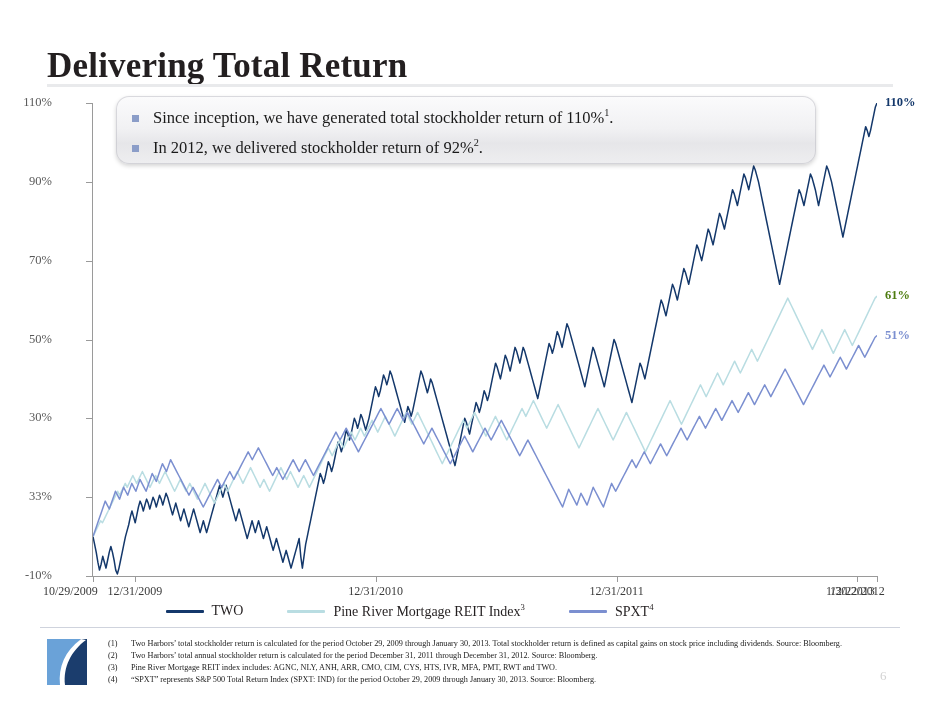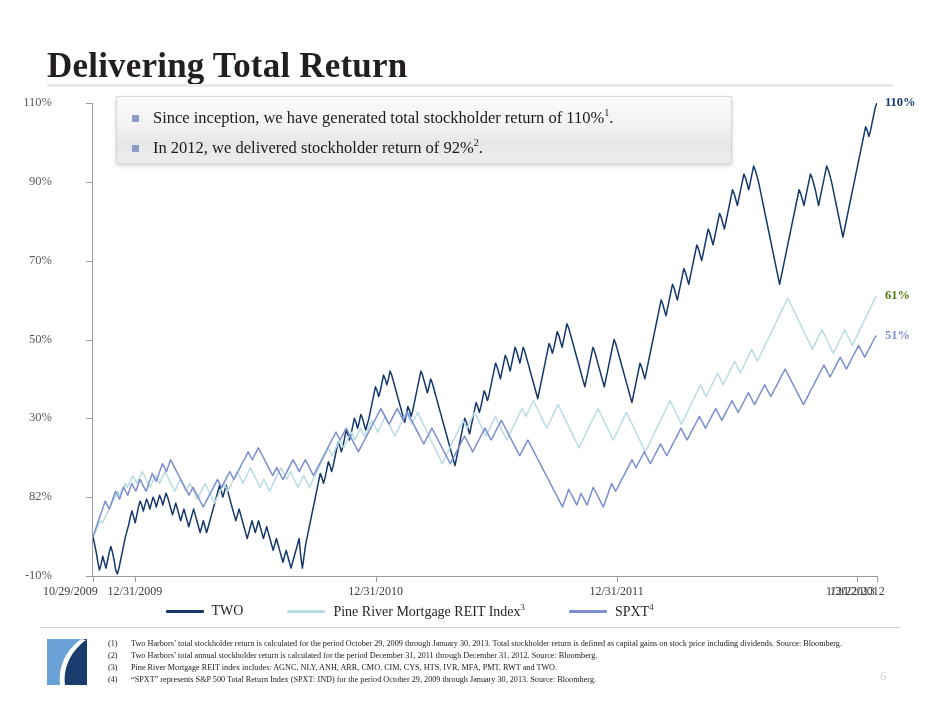--- a/index.html
+++ b/index.html
@@ -41,22 +41,22 @@
     white-space:nowrap;transform:translateX(-50%);
   }
 
   .endlabel{
     position:absolute;font-size:12.5px;font-weight:bold;white-space:nowrap;
     font-family:"Liberation Serif", serif;
   }
 
   
   .callout{
-    position:absolute;left:116px;top:96px;width:616px;height:68px;
-    border-radius:1px;
+    position:absolute;left:116px;top:96px;width:700px;height:68px;
+    border-radius:13px;
     background:linear-gradient(180deg,#fbfbfc 0%,#f1f1f3 48%,#e6e6e9 70%,#eeeef0 100%);
     box-shadow:0 2px 4px rgba(0,0,0,.17), 0 0 0 1px rgba(190,190,196,.55) inset;
     z-index:6;
   }
   .callout ul{list-style:none;margin:0;padding:11px 0 0 0;}
   .callout li{
     display:flex;align-items:flex-start;gap:14px;
     padding:0 18px 0 16px;margin-bottom:9px;
     font-size:16.5px;color:#1a1a1a;line-height:1.25;
   }
@@ -102,21 +102,21 @@
         <div class="ytick-label" style="top: 5px;">110%</div>
         <div class="ytick-mark" style="top: 13px;"></div>
         <div class="ytick-label" style="top: 83.8333px;">90%</div>
         <div class="ytick-mark" style="top: 91.8333px;"></div>
         <div class="ytick-label" style="top: 162.667px;">70%</div>
         <div class="ytick-mark" style="top: 170.667px;"></div>
         <div class="ytick-label" style="top: 241.5px;">50%</div>
         <div class="ytick-mark" style="top: 249.5px;"></div>
         <div class="ytick-label" style="top: 320.333px;">30%</div>
         <div class="ytick-mark" style="top: 328.333px;"></div>
-        <div class="ytick-label" style="top: 399.167px;">82%</div>
+        <div class="ytick-label" style="top: 399.167px;">33%</div>
         <div class="ytick-mark" style="top: 407.167px;"></div>
         <div class="ytick-label" style="top: 478px;">-10%</div>
         <div class="ytick-mark" style="top: 486px;"></div>
       </div>
     <div id="xtick-host">
         <div class="xtick-mark" style="left: 93px;"></div>
         <div class="xtick-label" style="left: 43px; transform: none;">10/29/2009</div>
         <div class="xtick-mark" style="left: 134.944px;"></div>
         <div class="xtick-label" style="left: 134.944px;">12/31/2009</div>
         <div class="xtick-mark" style="left: 375.632px;"></div>

